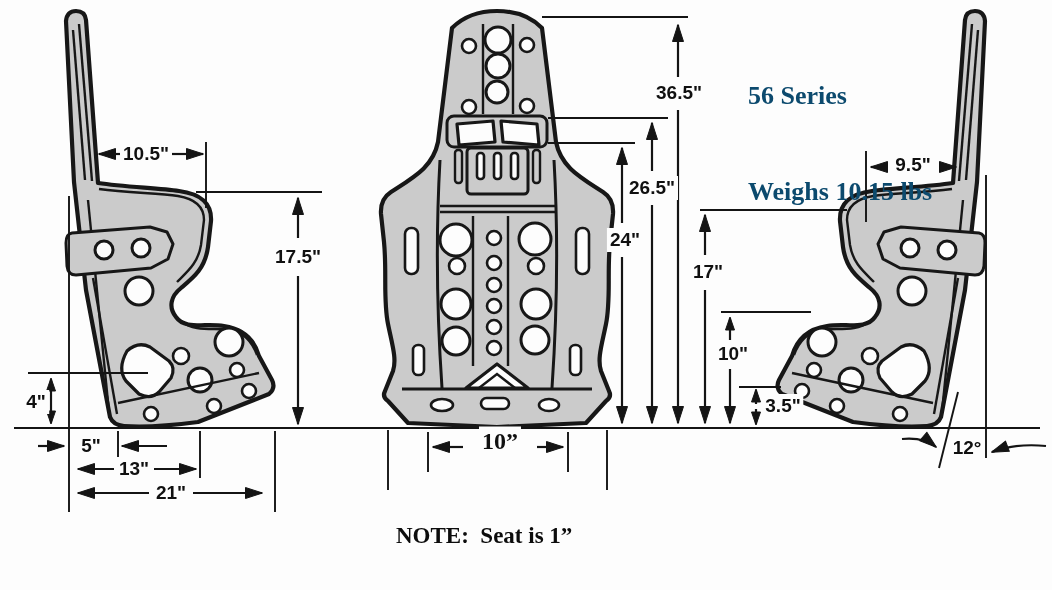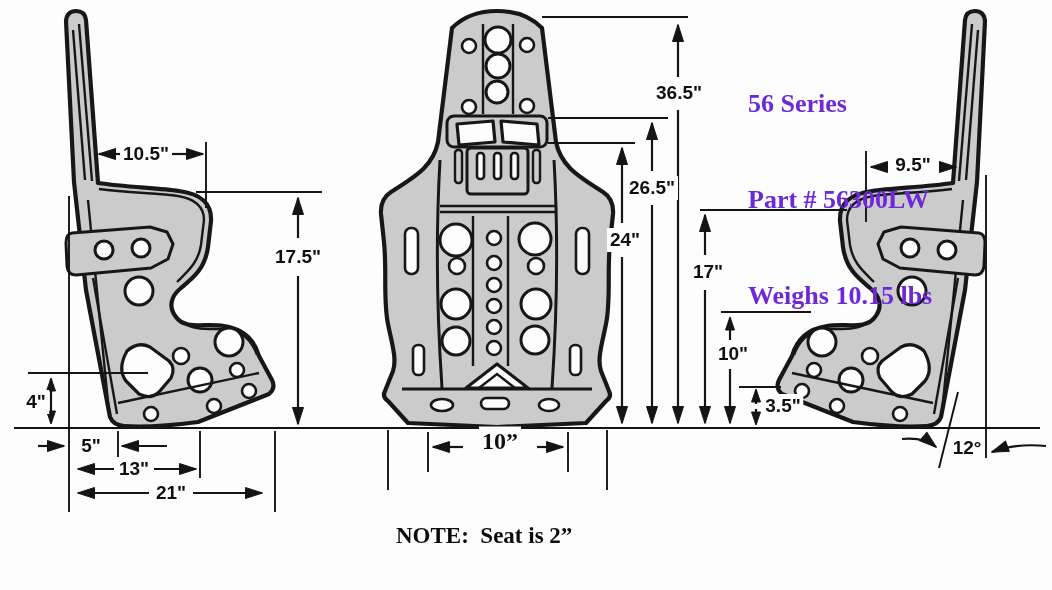--- a/index.html
+++ b/index.html
@@ -19,22 +19,22 @@
   .dim{stroke:#141414;stroke-width:2.2;fill:none;}
   .ext{stroke:#141414;stroke-width:1.9;fill:none;}
   
   .dimlab{
     position:absolute;transform:translate(-50%,-50%);
     font:bold 19px "Liberation Sans",sans-serif;color:#101010;
     background:#fdfdfd;padding:1px 3px;white-space:nowrap;z-index:3;
   }
   .dimlab.serif{font:bold 24px "Liberation Serif",serif;}
   .title-block{
-    position:absolute;left:748px;top:24px;z-index:3;
-    font:bold 26px "Liberation Serif",serif;color:#6d28d9;line-height:32px;
+    position:absolute;left:748px;top:16px;z-index:3;
+    font:bold 26px "Liberation Serif",serif;color:#0c4a6e;line-height:32px;
     white-space:pre;
   }
   .note-block{
     position:absolute;left:396px;top:463px;z-index:3;
     font:bold 23px "Liberation Serif",serif;color:#0c0c0c;line-height:29px;
     white-space:pre;
   }
 </style>
 </head>
 <body>
@@ -222,26 +222,25 @@
       <path class="dim" d="M 756,409 L 756,424" marker-end="url(#ahs)"></path>
       <line class="ext" x1="958" y1="392" x2="939" y2="468"></line>
       <line class="ext" x1="986" y1="175" x2="986" y2="458"></line>
       <path class="dim" d="M 902,439 Q 924,437 936,447" marker-end="url(#ah)"></path>
       <path class="dim" d="M 1046,446 Q 1016,443 992,452" marker-end="url(#ah)"></path>
     </g>
   </svg>
 
   <div class="title-block">
     <div>56 Series</div>
-    <div>Part # 56300LW</div>
     <div>Weighs 10.15 lbs</div>
   </div>
 
   <div class="note-block">
-    <div>NOTE:  Seat is 2”</div>
+    <div>NOTE:  Seat is 1”</div>
     
     
   </div>
 
   <div class="dimlab" style="left:146px;top:154px">10.5"</div>
   <div class="dimlab" style="left:298px;top:257px">17.5"</div>
   <div class="dimlab" style="left:36px;top:402px">4"</div>
   <div class="dimlab" style="left:91px;top:446px">5"</div>
   <div class="dimlab" style="left:134px;top:469px">13"</div>
   <div class="dimlab" style="left:171px;top:493px">21"</div>

